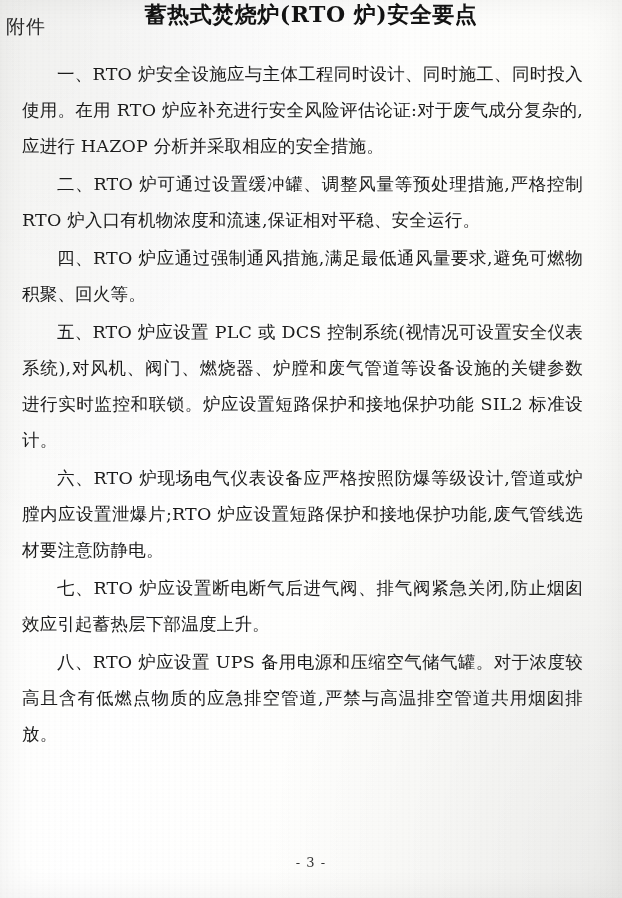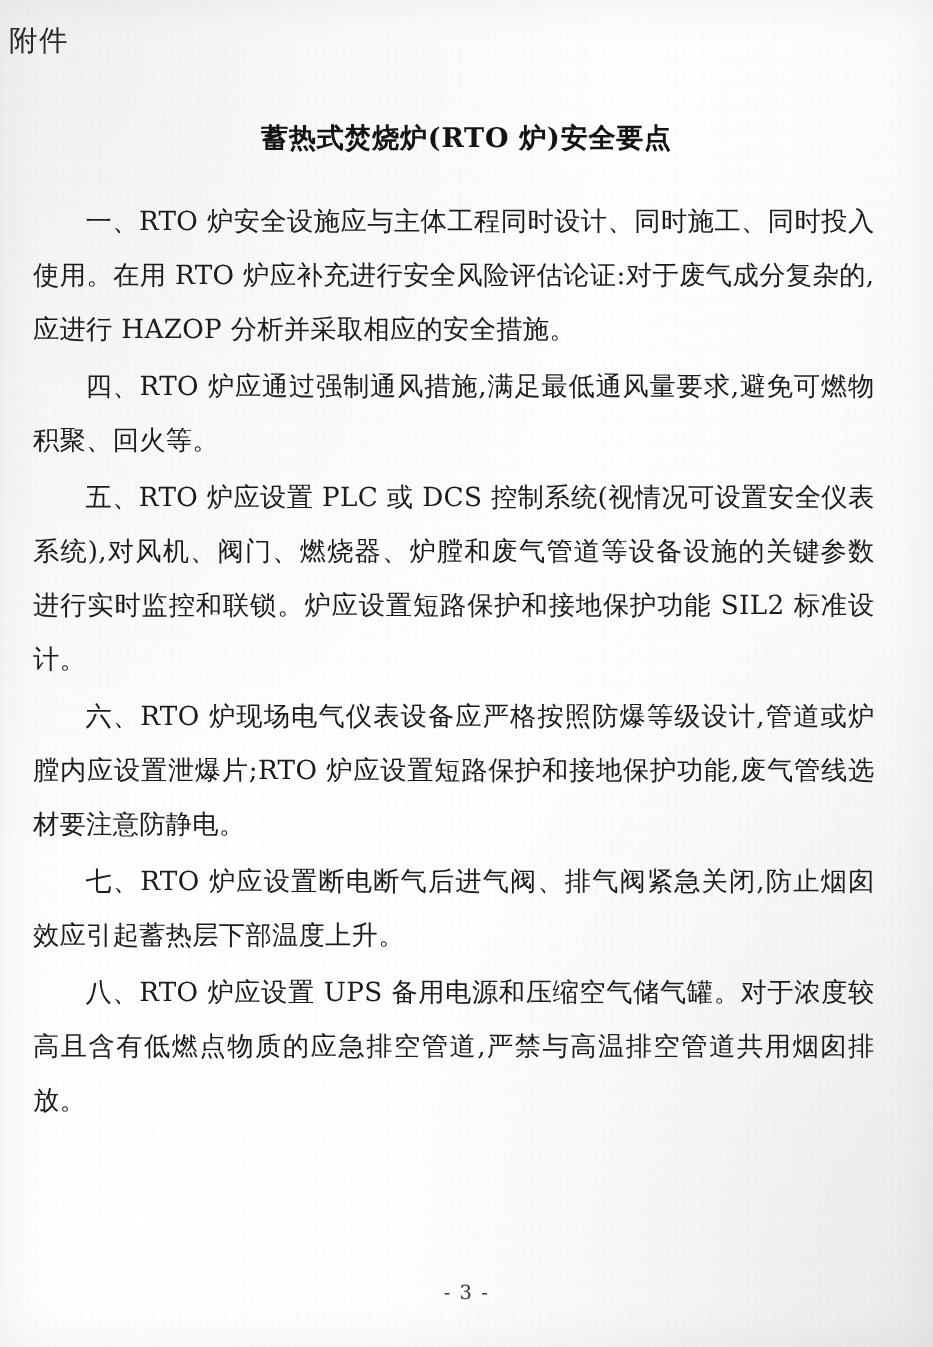--- a/index.html
+++ b/index.html
@@ -30,24 +30,23 @@
     position: absolute;
     top: 14px;
     left: 6px;
     font-size: 19px;
     letter-spacing: 1px;
     color: #2a2a2a;
     font-family: Liberation Sans, sans-serif;
   }
   .doc-title {
     text-align: center;
-    font-size: 18px;
+    font-size: 22px;
     font-weight: bold;
     letter-spacing: 0.5px;
-    padding-top: 80px;
     color: #141414;
   }
   .body-text {
     margin-top: 26px;
     padding: 0 39px 0 22px;
   }
   .para {
     font-size: 17.5px;
     line-height: 36px;
     text-indent: 2em;
@@ -88,20 +87,21 @@
 <body>
 
 <div class="page">
 
   <div class="attachment-label">附件</div>
 
   <div class="doc-title">蓄热式焚烧炉(RTO 炉)安全要点</div>
 
   <div class="body-text">
     <p class="para">一、RTO 炉安全设施应与主体工程同时设计、同时施工、同时投入使用。在用 RTO 炉应补充进行安全风险评估论证:对于废气成分复杂的,应进行 HAZOP 分析并采取相应的安全措施。</p>
+    <p class="para">二、RTO 炉可通过设置缓冲罐、调整风量等预处理措施,严格控制 RTO 炉入口有机物浓度和流速,保证相对平稳、安全运行。</p>
     <p class="para">四、RTO 炉应通过强制通风措施,满足最低通风量要求,避免可燃物积聚、回火等。</p>
     <p class="para">五、RTO 炉应设置 PLC 或 DCS 控制系统(视情况可设置安全仪表系统),对风机、阀门、燃烧器、炉膛和废气管道等设备设施的关键参数进行实时监控和联锁。炉应设置短路保护和接地保护功能 SIL2 标准设计。</p>
     <p class="para">六、RTO 炉现场电气仪表设备应严格按照防爆等级设计,管道或炉膛内应设置泄爆片;RTO 炉应设置短路保护和接地保护功能,废气管线选材要注意防静电。</p>
     <p class="para">七、RTO 炉应设置断电断气后进气阀、排气阀紧急关闭,防止烟囱效应引起蓄热层下部温度上升。</p>
     <p class="para">八、RTO 炉应设置 UPS 备用电源和压缩空气储气罐。对于浓度较高且含有低燃点物质的应急排空管道,严禁与高温排空管道共用烟囱排放。</p>
   </div>
 
   <div class="page-number">- 3 -</div>
 
   <div class="grain"></div>

